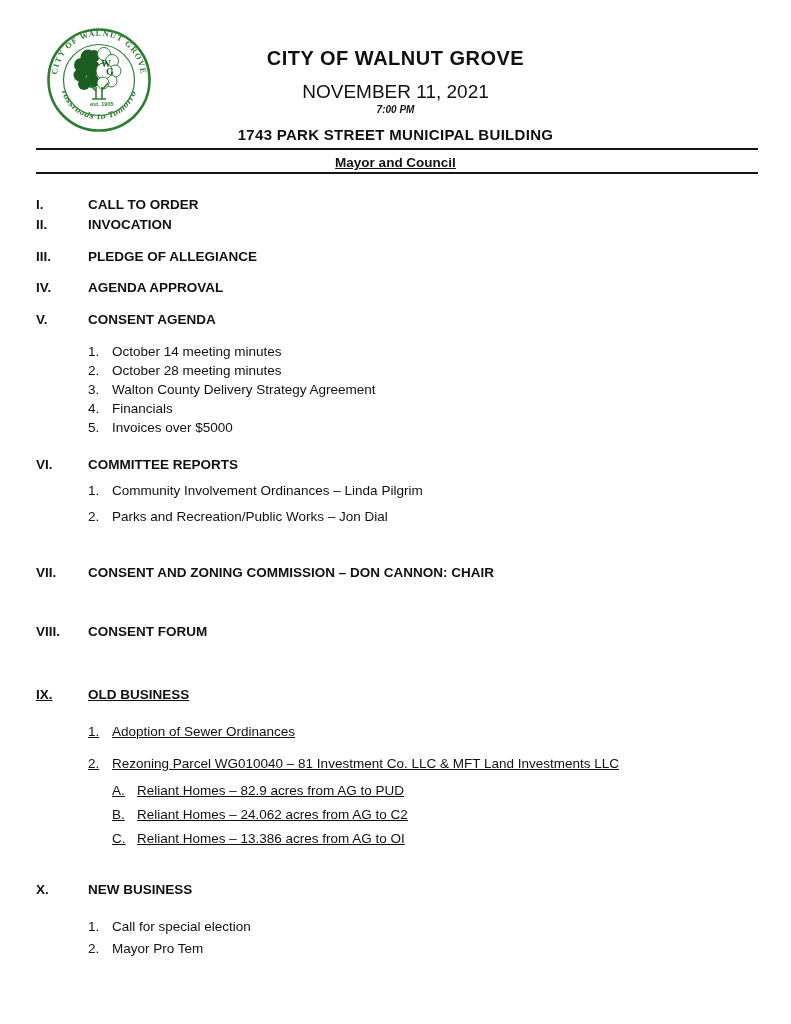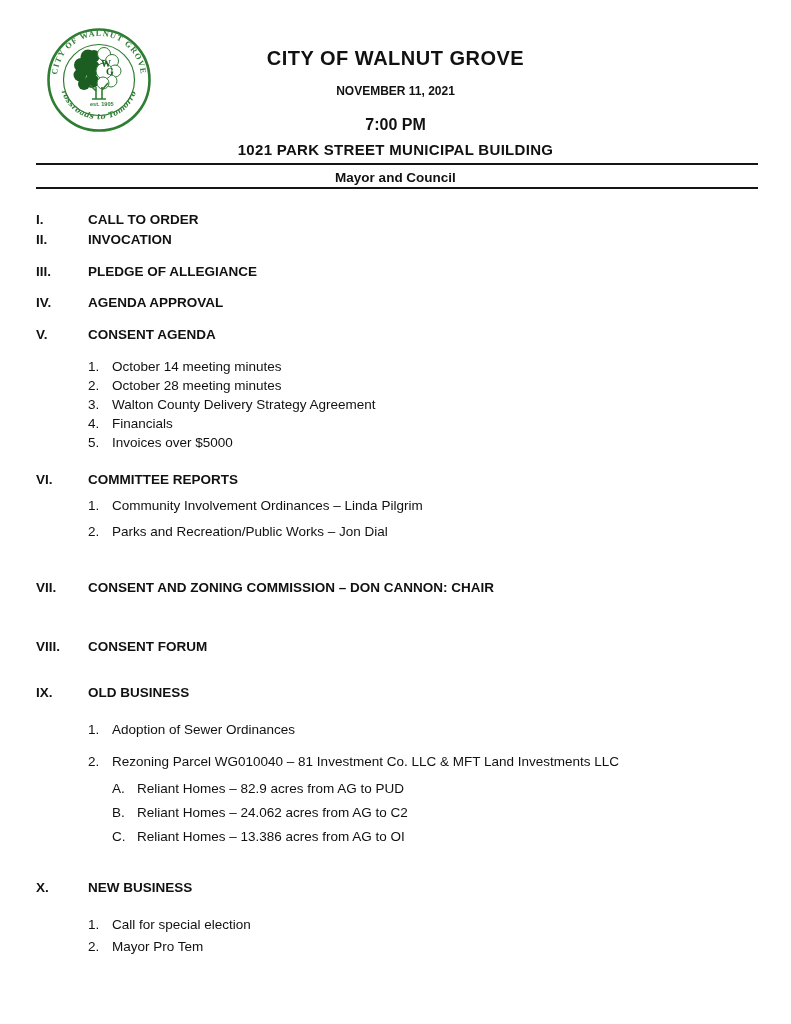--- a/index.html
+++ b/index.html
@@ -11,27 +11,27 @@
     margin: 0 auto;
     background: #ffffff;
     font-family: "Liberation Sans", "DejaVu Sans", sans-serif;
     color: #111;
     overflow: hidden;
   }
   
   .header { position: relative; text-align: center; padding-top: 48px; }
   .seal { position: absolute; left: 46px; top: 27px; width: 106px; height: 106px; }
   .h-title  { font-size: 20px; line-height: 20px; font-weight: bold; letter-spacing: .5px; }
-  .h-date   { margin-top: 16px; font-size: 12px; line-height: 15px; font-weight: bold; }
-  .h-time   { margin-top: 18px; font-size: 16px; line-height: 15px; font-weight: bold; }
+  .h-date   { margin-top: 16px; font-size: 19px; line-height: 15px; font-weight: normal; }
+  .h-time   { margin-top: 3px; font-size: 10px; line-height: 15px; font-weight: bold; font-style: italic; }
   .h-addr   { margin-top: 10px; font-size: 15px;  line-height: 15px; font-weight: bold; letter-spacing: .3px; }
   .rule { border: none; border-top: 2px solid #151515; margin: 0 33px 0 36px; }
   .rule-1 { margin-top: 6px; }
   .rule-2 { margin-top: 2px; }
-  .h-org  { margin-top: 5px; font-size: 13.5px; line-height: 15px; font-weight: bold; }
+  .h-org  { margin-top: 5px; font-size: 13.5px; line-height: 15px; font-weight: bold; text-decoration: underline; }
   .h-doc  { margin-top: 5px; font-size: 13.5px; line-height: 15px; font-weight: bold; }
   
   main { padding: 0 34px 0 36px; }
   .agenda-section { }
   .sec-head { display: flex; font-weight: bold; font-size: 13.5px; line-height: 16px; }
   .numeral { width: 52px; flex: 0 0 52px; }
   .items { list-style: none; }
   .item-row { display: flex; font-size: 13.5px; line-height: 19px; }
   .items { padding-left: 52px; margin-top: 14px; }
   .item-label { width: 24px; flex: 0 0 24px; }
@@ -45,21 +45,21 @@
   .s3  { margin-top: 16px; }
   .s4  { margin-top: 15px; }
   .s5  { margin-top: 16px; }
   .s5 .items { margin-top: 14px; }
   .s5 .item + .item { margin-top: 0; }
   .s6  { margin-top: 20px; }
   .s6 .items { margin-top: 8px; }
   .s6 .item + .item { margin-top: 7px; }
   .s7  { margin-top: 39px; }
   .s8  { margin-top: 43px; }
-  .s9  { margin-top: 30px; }
+  .s9  { margin-top: 47px; text-decoration: underline; }
   .s9 .items { margin-top: 19px; }
   .s9 .item + .item { margin-top: 13px; }
   .s10 { margin-top: 34px; }
   .s10 .items { margin-top: 19px; }
   .s10 .item + .item { margin-top: 3px; }
 </style>
 </head>
 <body>
 
 <div class="page">
@@ -101,21 +101,21 @@
         <path d="M50,60 L50,72 M56,60 L56,72 M44,58 L50,64 M62,56 L56,63 M46,72 L60,72" stroke="#2e7d33" stroke-width="1.6" fill="none"></path>
       </g>
       <text x="55" y="40" font-size="10" font-weight="bold" fill="#1c5e22" font-family="Liberation Serif, DejaVu Serif, serif">W</text>
       <text x="60" y="48" font-size="10" font-weight="bold" fill="#1c5e22" font-family="Liberation Serif, DejaVu Serif, serif">G</text>
       <text x="44" y="79" font-size="5.6" font-weight="bold" fill="#2e7d33">est. 1905</text>
     </svg>
 
     <div class="h-title">CITY OF WALNUT GROVE</div>
     <div class="h-date">NOVEMBER 11, 2021</div>
     <div class="h-time">7:00 PM</div>
-    <div class="h-addr">1021 PARK STREET MUNICIPAL BUILDING</div>
+    <div class="h-addr">1743 PARK STREET MUNICIPAL BUILDING</div>
     <hr class="rule rule-1">
     <div class="h-org">Mayor and Council</div>
     <hr class="rule rule-2">
   </div>
 
   <main>
       <section class="agenda-section s1">
         <div class="sec-head">
           <span class="numeral">I.</span>
           <span class="sec-title">CALL TO ORDER</span>

